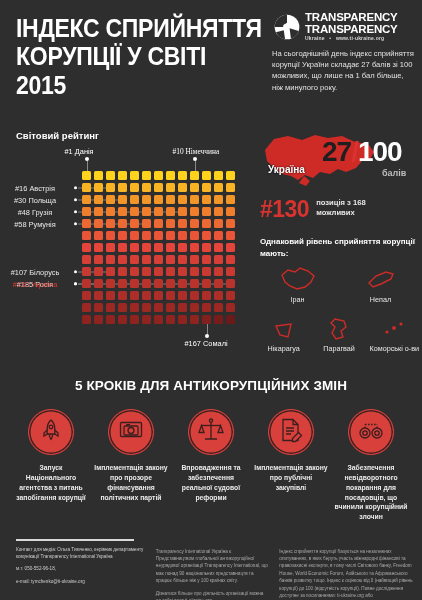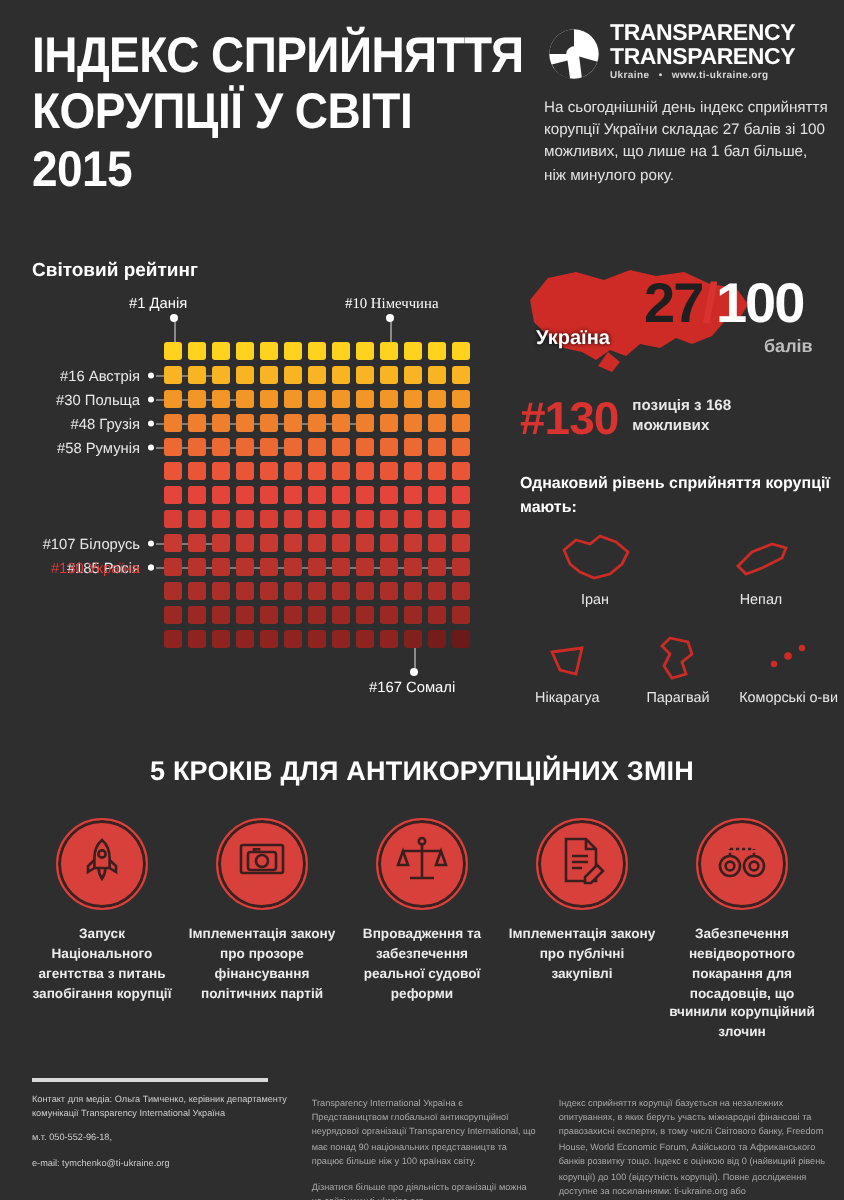--- a/index.html
+++ b/index.html
@@ -49,21 +49,21 @@
   .rank-title {
     position:absolute; left:16px; top:2px;
     font-size:9.5px; font-weight:bold; color:#ffffff;
   }
   .grid-wrap { position:absolute; left:82px; top:43px; }
   .grid { display:grid; grid-template-columns:repeat(13, 12px); grid-auto-rows:12px; }
   .cell { width:9px; height:9px; border-radius:1.5px; }
 
   
   .lbl {
-    position:absolute; right:0; text-align:right; white-space:nowrap;
+    position:absolute; right:0; text-align:center; white-space:nowrap;
     font-size:7.4px; color:#e8e8e8; transform:translateY(-50%);
   }
   .lbl.ua { color:#e03a35; }
   .side-labels { position:absolute; left:0; top:0; width:74px; height:240px; }
   .bullet {
     position:absolute; width:3.4px; height:3.4px; border-radius:50%;
     background:#ffffff; transform:translate(0,-50%);
   }
   .leader { position:absolute; height:1px; background:#7c7c7c; transform:translateY(-50%); }
 

